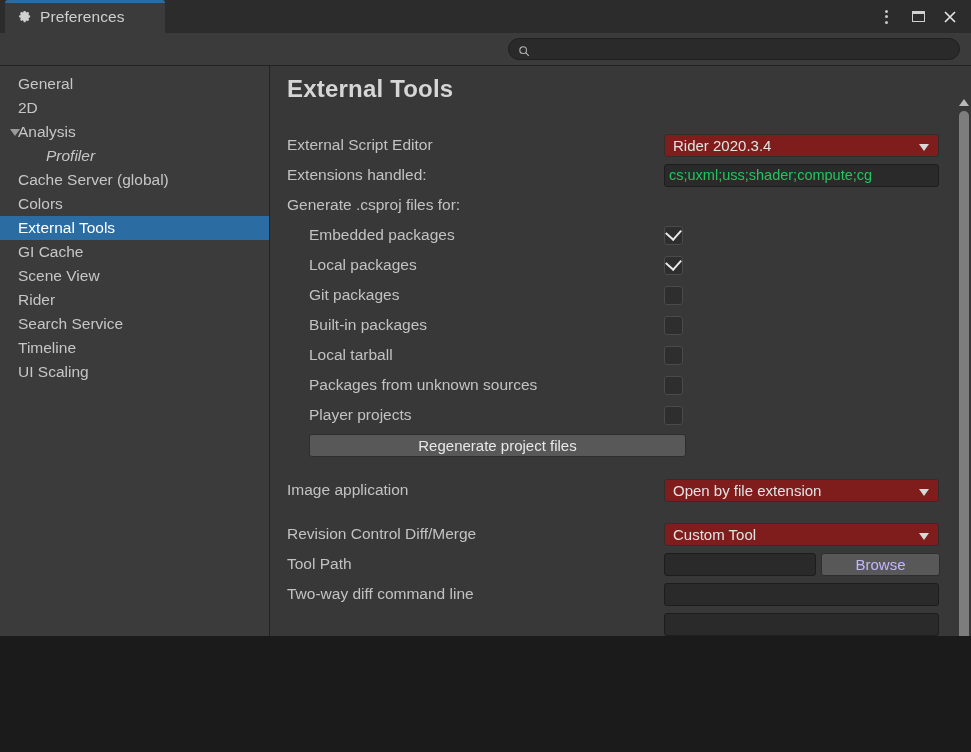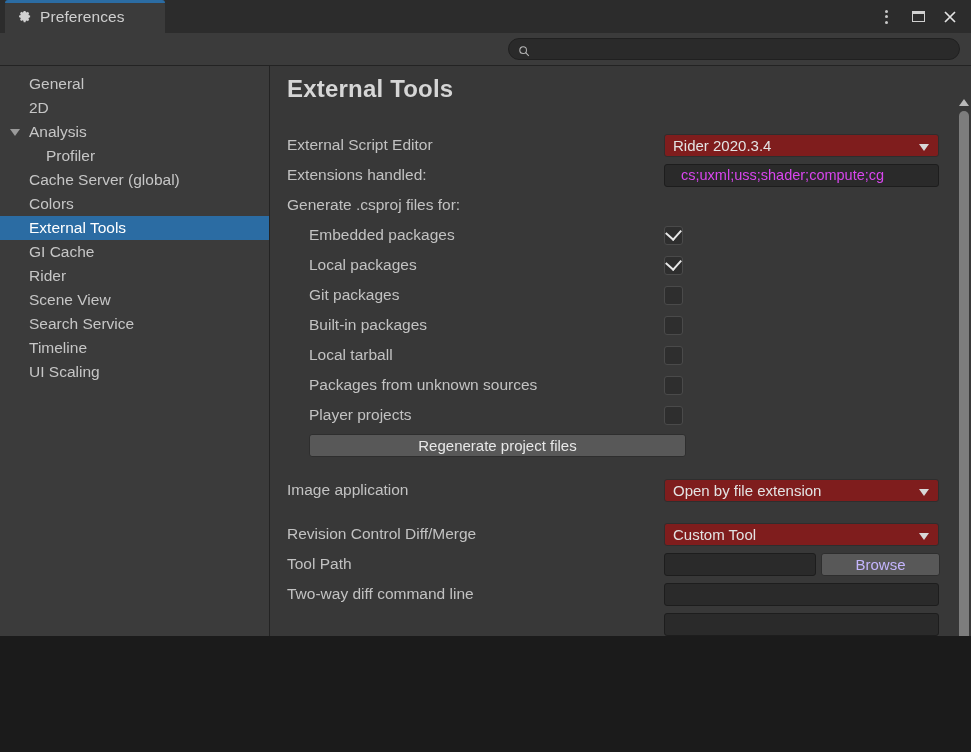--- a/index.html
+++ b/index.html
@@ -144,25 +144,25 @@
     box-sizing: border-box;
     overflow: hidden;
   }
   .side-item {
     position: relative;
     height: 24px;
     display: flex;
     align-items: center;
     font-size: 15.5px;
     color: #c6c6c6;
-    padding-left: 29px;
+    padding-left: 18px;
     box-sizing: border-box;
     white-space: nowrap;
   }
-  .side-item.indent { padding-left: 46px; }
+  .side-item.indent { padding-left: 46px; font-style: italic; }
   .side-item.selected {
     background: #2b6ca3;
     color: #ffffff;
   }
   .side-item .tri {
     position: absolute;
     left: 10px;
     top: 9px;
     width: 0; height: 0;
     border-left: 5.5px solid transparent;
@@ -258,23 +258,23 @@
     position: absolute;
     left: 393px;
     width: 275px;
     height: 23px;
     background: #2a2a2a;
     border: 1px solid #1d1d1d;
     border-radius: 3px;
     box-sizing: border-box;
     display: flex;
     align-items: center;
-    color: #d946ef;
+    color: #22c55e;
     font-size: 14.5px;
-    padding: 0 16px;
+    padding: 0 4px;
     overflow: hidden;
     white-space: nowrap;
   }
   .textfield.short { width: 152px; }
 
   .browse-btn {
     position: absolute;
     left: 550px;
     width: 119px;
     height: 23px;
@@ -416,24 +416,24 @@
       <div class="side-item">
         <span>Colors</span>
       </div>
       <div class="side-item selected">
         <span>External Tools</span>
       </div>
       <div class="side-item">
         <span>GI Cache</span>
       </div>
       <div class="side-item">
+        <span>Scene View</span>
+      </div>
+      <div class="side-item">
         <span>Rider</span>
-      </div>
-      <div class="side-item">
-        <span>Scene View</span>
       </div>
       <div class="side-item">
         <span>Search Service</span>
       </div>
       <div class="side-item">
         <span>Timeline</span>
       </div>
       <div class="side-item">
         <span>UI Scaling</span>
       </div>

